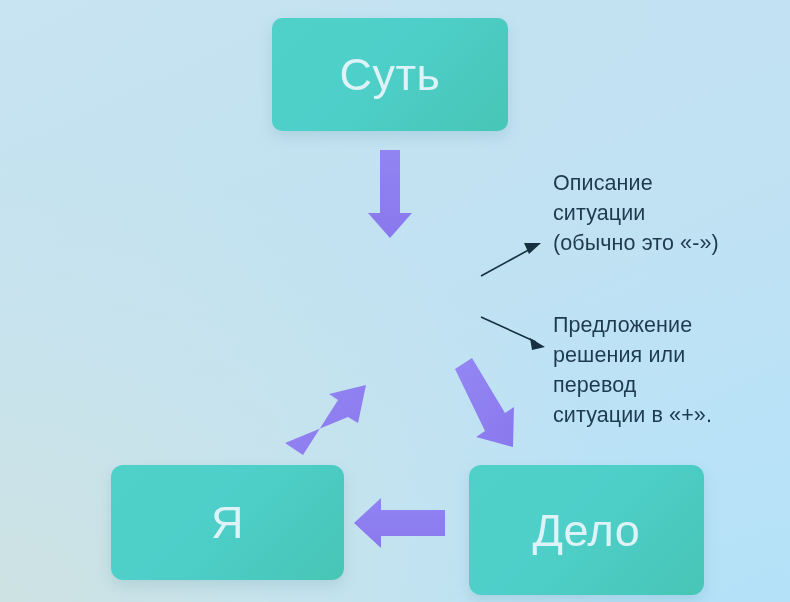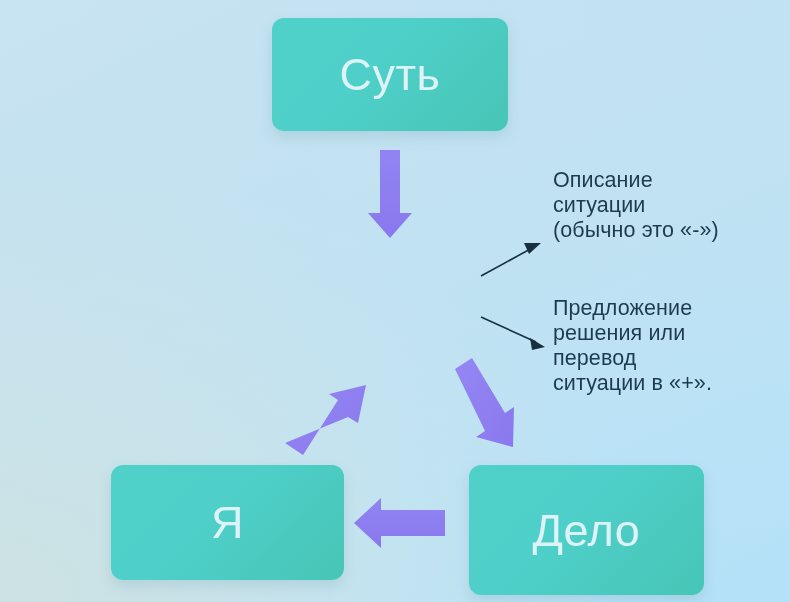--- a/index.html
+++ b/index.html
@@ -32,44 +32,44 @@
   }
   .node-label {
     color: #ddf3f7;
     font-size: 45px;
     font-weight: 400;
     line-height: 1;
     letter-spacing: 0.5px;
     white-space: nowrap;
   }
 
-  #node-sut   { left: 272px; top: 18px;  width: 236px; height: 113px; }
+  #node-sut   { left: 272px; top: 18px;  width: 236px; height: 113px; border-radius: 10px; }
   #node-ty    { left: 275px; top: 243px; width: 236px; height: 117px; }
   #node-ya    { left: 111px; top: 465px; width: 233px; height: 115px; }
   #node-delo  { left: 469px; top: 465px; width: 235px; height: 130px; }
 
   
   #arrow-layer {
     position: absolute;
     left: 0; top: 0;
     width: 790px; height: 602px;
     pointer-events: none;
   }
 
   
   .annotation {
     position: absolute;
     color: #1e3a4f;
     font-size: 21.5px;
-    line-height: 25px;
+    line-height: 30px;
     white-space: pre-line;
     letter-spacing: 0.1px;
   }
   #annotation-1 { left: 553px; top: 168px; width: 232px; }
-  #annotation-2 { left: 553px; top: 296px; width: 232px; }
+  #annotation-2 { left: 553px; top: 310px; width: 232px; }
 </style>
 </head>
 <body>
 
 <div id="canvas">
 
   <svg id="arrow-layer" viewBox="0 0 790 602" xmlns="http://www.w3.org/2000/svg">
     <defs>
       <linearGradient id="purpGrad" x1="0" y1="0" x2="0" y2="1">
         <stop offset="0%" stop-color="#9184f2"></stop>

